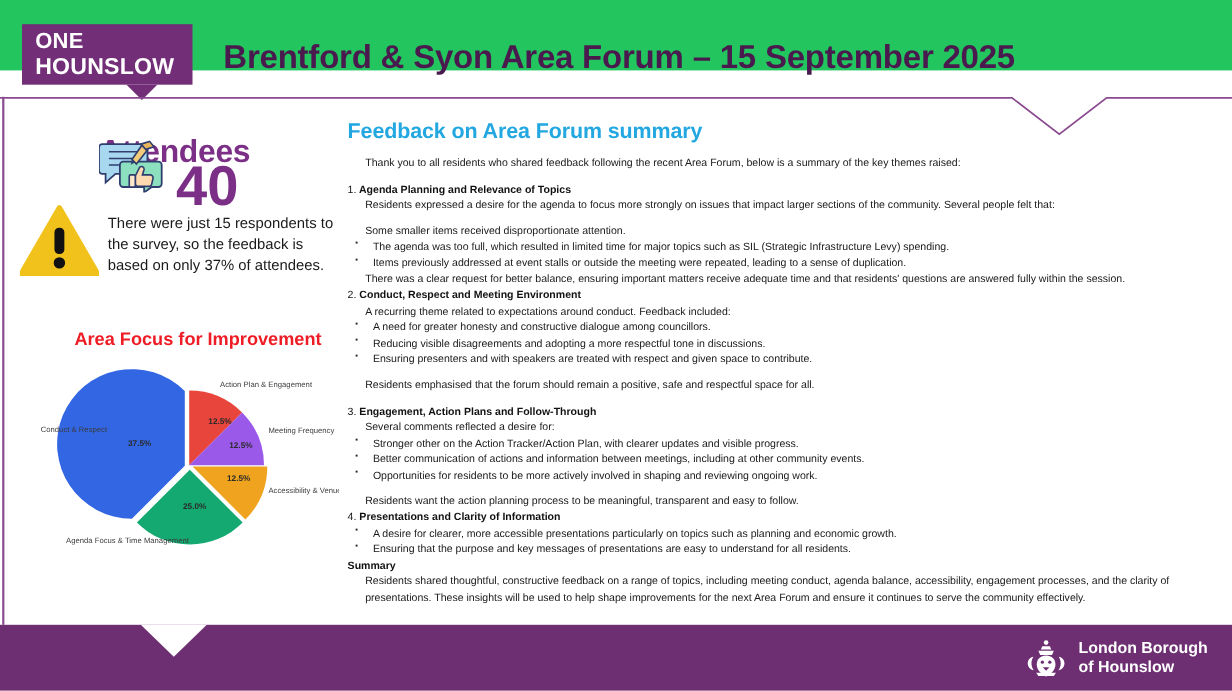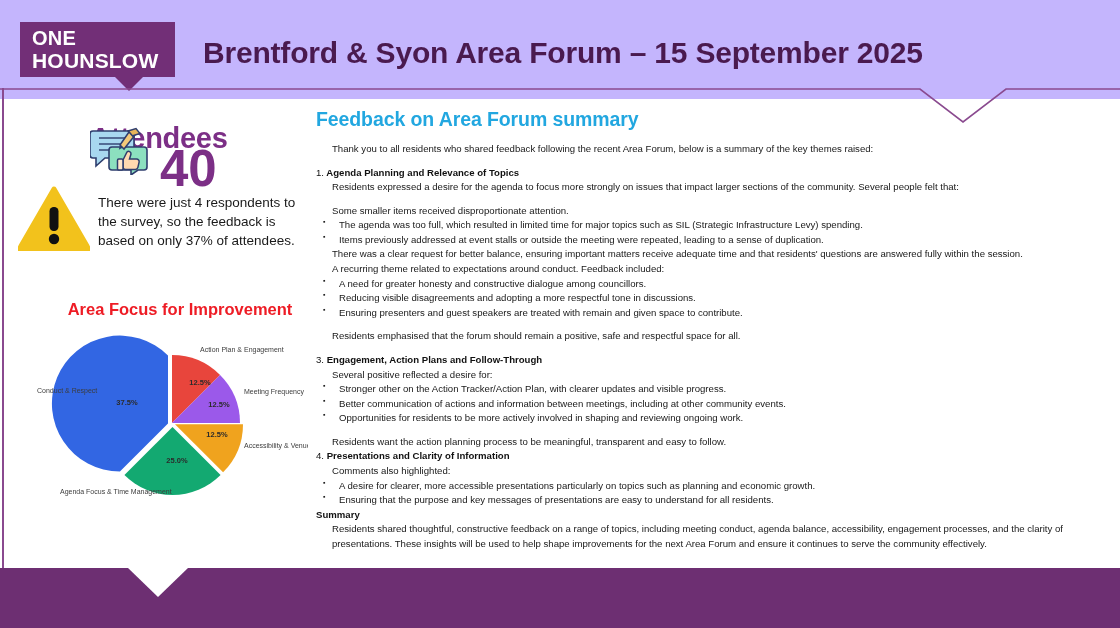--- a/index.html
+++ b/index.html
@@ -5,21 +5,21 @@
   * { box-sizing: border-box; margin: 0; padding: 0; }
   html, body {
     width: 1120px; height: 628px;
     background: #ffffff;
     font-family: "Liberation Sans", sans-serif;
     overflow: hidden;
   }
   .page { position: relative; width: 1120px; height: 628px; background:#fff; }
 
   
-  .header { position:absolute; left:0; top:0; width:1120px; height:99px; background:#c4b5fd; }
+  .header { position:absolute; left:0; top:0; width:1120px; height:64px; background:#22c55e; }
   .logo {
     position:absolute; left:20px; top:22px; width:155px; height:55px;
     background:#722f77; display:flex; flex-direction:column;
     align-items:flex-start; justify-content:center; padding-left:12px;
   }
   .logo-l1, .logo-l2 {
     color:#ffffff; font-weight:bold; letter-spacing:0.2px; line-height:1;
   }
   .logo-l1 { font-size:20px; }
   .logo-l2 { font-size:21px; margin-top:2px; }
@@ -133,21 +133,21 @@
     </svg>
 
     <div class="attendees-number">40</div>
 
     <svg class="warn-icon" width="72" height="66" viewBox="0 0 72 66">
       <path d="M36 4 L69 61 a6 6 0 0 1 -5.2 9 H8.2 A6 6 0 0 1 3 61 Z" fill="#f2c21c" stroke="#f2c21c" stroke-width="5" stroke-linejoin="round"></path>
       <rect x="31.5" y="22" width="9" height="24" rx="4.2" fill="#111111"></rect>
       <circle cx="36" cy="54" r="5.2" fill="#111111"></circle>
     </svg>
 
-    <div class="attendees-note">There were just 4 respondents to the survey, so the feedback is based on only 37% of attendees.</div>
+    <div class="attendees-note">There were just 15 respondents to the survey, so the feedback is based on only 37% of attendees.</div>
 
     <div class="focus-title">Area Focus for Improvement</div>
 
     <div class="pie-wrap">
       <svg width="296" height="180" viewBox="0 0 296 180">
         <g transform="translate(160,88)">
 
           <path d="M0 0 L0 -68 A68 68 0 0 1 48.08 -48.08 Z" fill="#e8453c"></path>
 
           <path d="M0 0 L48.08 -48.08 A68 68 0 0 1 68 0 Z" fill="#9b59ea"></path>
@@ -193,55 +193,80 @@
       </div>
       <div class="para">Residents expressed a desire for the agenda to focus more strongly on issues that impact larger sections of the community. Several people felt that:</div>
       <div class="spacer"></div>
       <div class="para">Some smaller items received disproportionate attention.</div>
       <ul class="blist">
         <li>The agenda was too full, which resulted in limited time for major topics such as SIL (Strategic Infrastructure Levy) spending.</li>
         <li>Items previously addressed at event stalls or outside the meeting were repeated, leading to a sense of duplication.</li>
       </ul>
       <div class="para">There was a clear request for better balance, ensuring important matters receive adequate time and that residents' questions are answered fully within the session.</div>
 
+      <div class="sec-head">
+        <span class="sec-num">2.</span>
+        <span>Conduct, Respect and Meeting Environment</span>
+      </div>
       <div class="para">A recurring theme related to expectations around conduct. Feedback included:</div>
       <ul class="blist">
         <li>A need for greater honesty and constructive dialogue among councillors.</li>
         <li>Reducing visible disagreements and adopting a more respectful tone in discussions.</li>
-        <li>Ensuring presenters and guest speakers are treated with remain and given space to contribute.</li>
+        <li>Ensuring presenters and with speakers are treated with respect and given space to contribute.</li>
       </ul>
       <div class="spacer"></div>
       <div class="para">Residents emphasised that the forum should remain a positive, safe and respectful space for all.</div>
       <div class="spacer"></div>
 
       <div class="sec-head">
         <span class="sec-num">3.</span>
         <span>Engagement, Action Plans and Follow-Through</span>
       </div>
-      <div class="para">Several positive reflected a desire for:</div>
+      <div class="para">Several comments reflected a desire for:</div>
       <ul class="blist">
         <li>Stronger other on the Action Tracker/Action Plan, with clearer updates and visible progress.</li>
         <li>Better communication of actions and information between meetings, including at other community events.</li>
         <li>Opportunities for residents to be more actively involved in shaping and reviewing ongoing work.</li>
       </ul>
       <div class="spacer"></div>
       <div class="para">Residents want the action planning process to be meaningful, transparent and easy to follow.</div>
 
       <div class="sec-head">
         <span class="sec-num">4.</span>
         <span>Presentations and Clarity of Information</span>
       </div>
-      <div class="para">Comments also highlighted:</div>
       <ul class="blist">
         <li>A desire for clearer, more accessible presentations particularly on topics such as planning and economic growth.</li>
         <li>Ensuring that the purpose and key messages of presentations are easy to understand for all residents.</li>
       </ul>
 
       <div class="sec-head">Summary</div>
       <div class="para">Residents shared thoughtful, constructive feedback on a range of topics, including meeting conduct, agenda balance, accessibility, engagement processes, and the clarity of presentations. These insights will be used to help shape improvements for the next Area Forum and ensure it continues to serve the community effectively.</div>
     </div>
   </div>
 
   <div class="footer">
     <div class="footer-notch"></div>
+    <div class="footer-brand">
+      <svg class="crest" width="40" height="38" viewBox="0 0 40 38">
+        <g fill="#ffffff">
+          <circle cx="20" cy="4.2" r="2.1"></circle>
+          <path d="M16.5 7.5 h7 l1.2 3 h-9.4 z"></path>
+          <path d="M13 11.5 h14 l-1.6 4 h-10.8 z"></path>
+          <path d="M20 16 c-5 0 -8.5 3.2 -8.5 8 c0 5.2 4.3 9 8.5 11 c4.2 -2 8.5 -5.8 8.5 -11 c0 -4.8 -3.5 -8 -8.5 -8 z"></path>
+          <path d="M8.5 17 c-3.2 0.6 -5.2 3 -5.2 6 c0 3.4 2.4 5.8 5.4 6.4 c-1.4 -2 -2 -4.2 -2 -6.4 c0 -2.2 0.6 -4.2 1.8 -6 z"></path>
+          <path d="M31.5 17 c3.2 0.6 5.2 3 5.2 6 c0 3.4 -2.4 5.8 -5.4 6.4 c1.4 -2 2 -4.2 2 -6.4 c0 -2.2 -0.6 -4.2 -1.8 -6 z"></path>
+          <path d="M11 31.5 h18 l-2 3 h-14 z"></path>
+        </g>
+        <g fill="#6d2f72">
+          <circle cx="16.6" cy="22" r="1.5"></circle>
+          <circle cx="23.4" cy="22" r="1.5"></circle>
+          <path d="M17 26.5 h6 l-3 3.2 z"></path>
+        </g>
+      </svg>
+      <div class="footer-text">
+        <div>London Borough</div>
+        <div>of Hounslow</div>
+      </div>
+    </div>
   </div>
 
 </div>
 
 </body></html>

